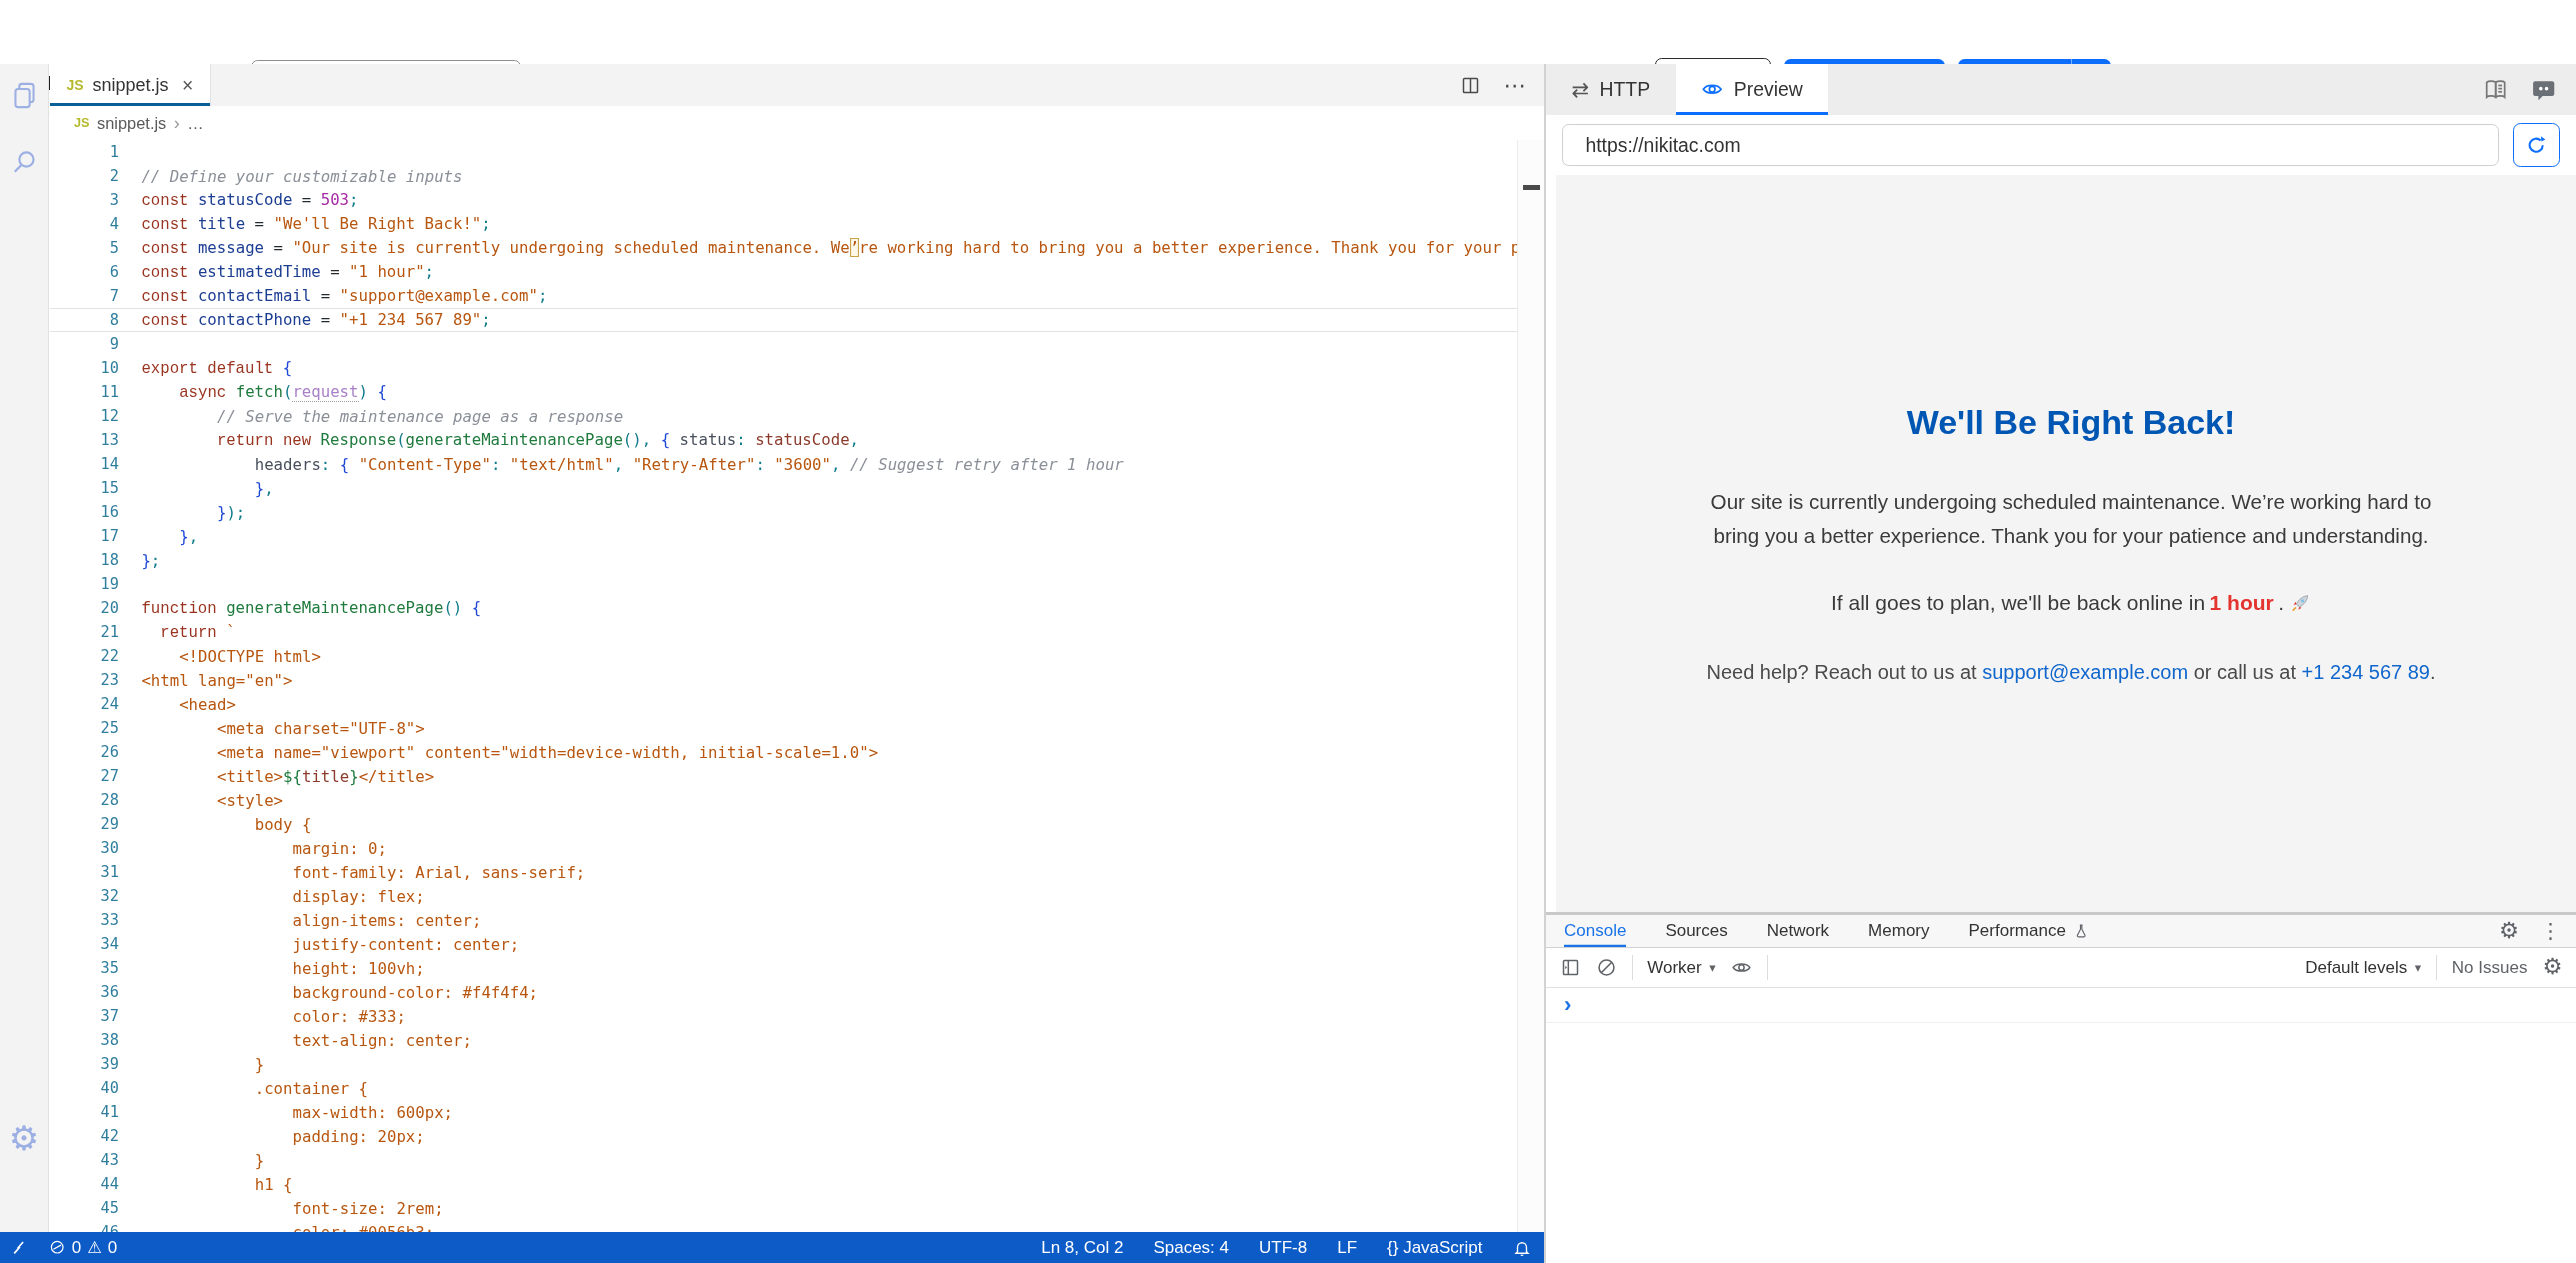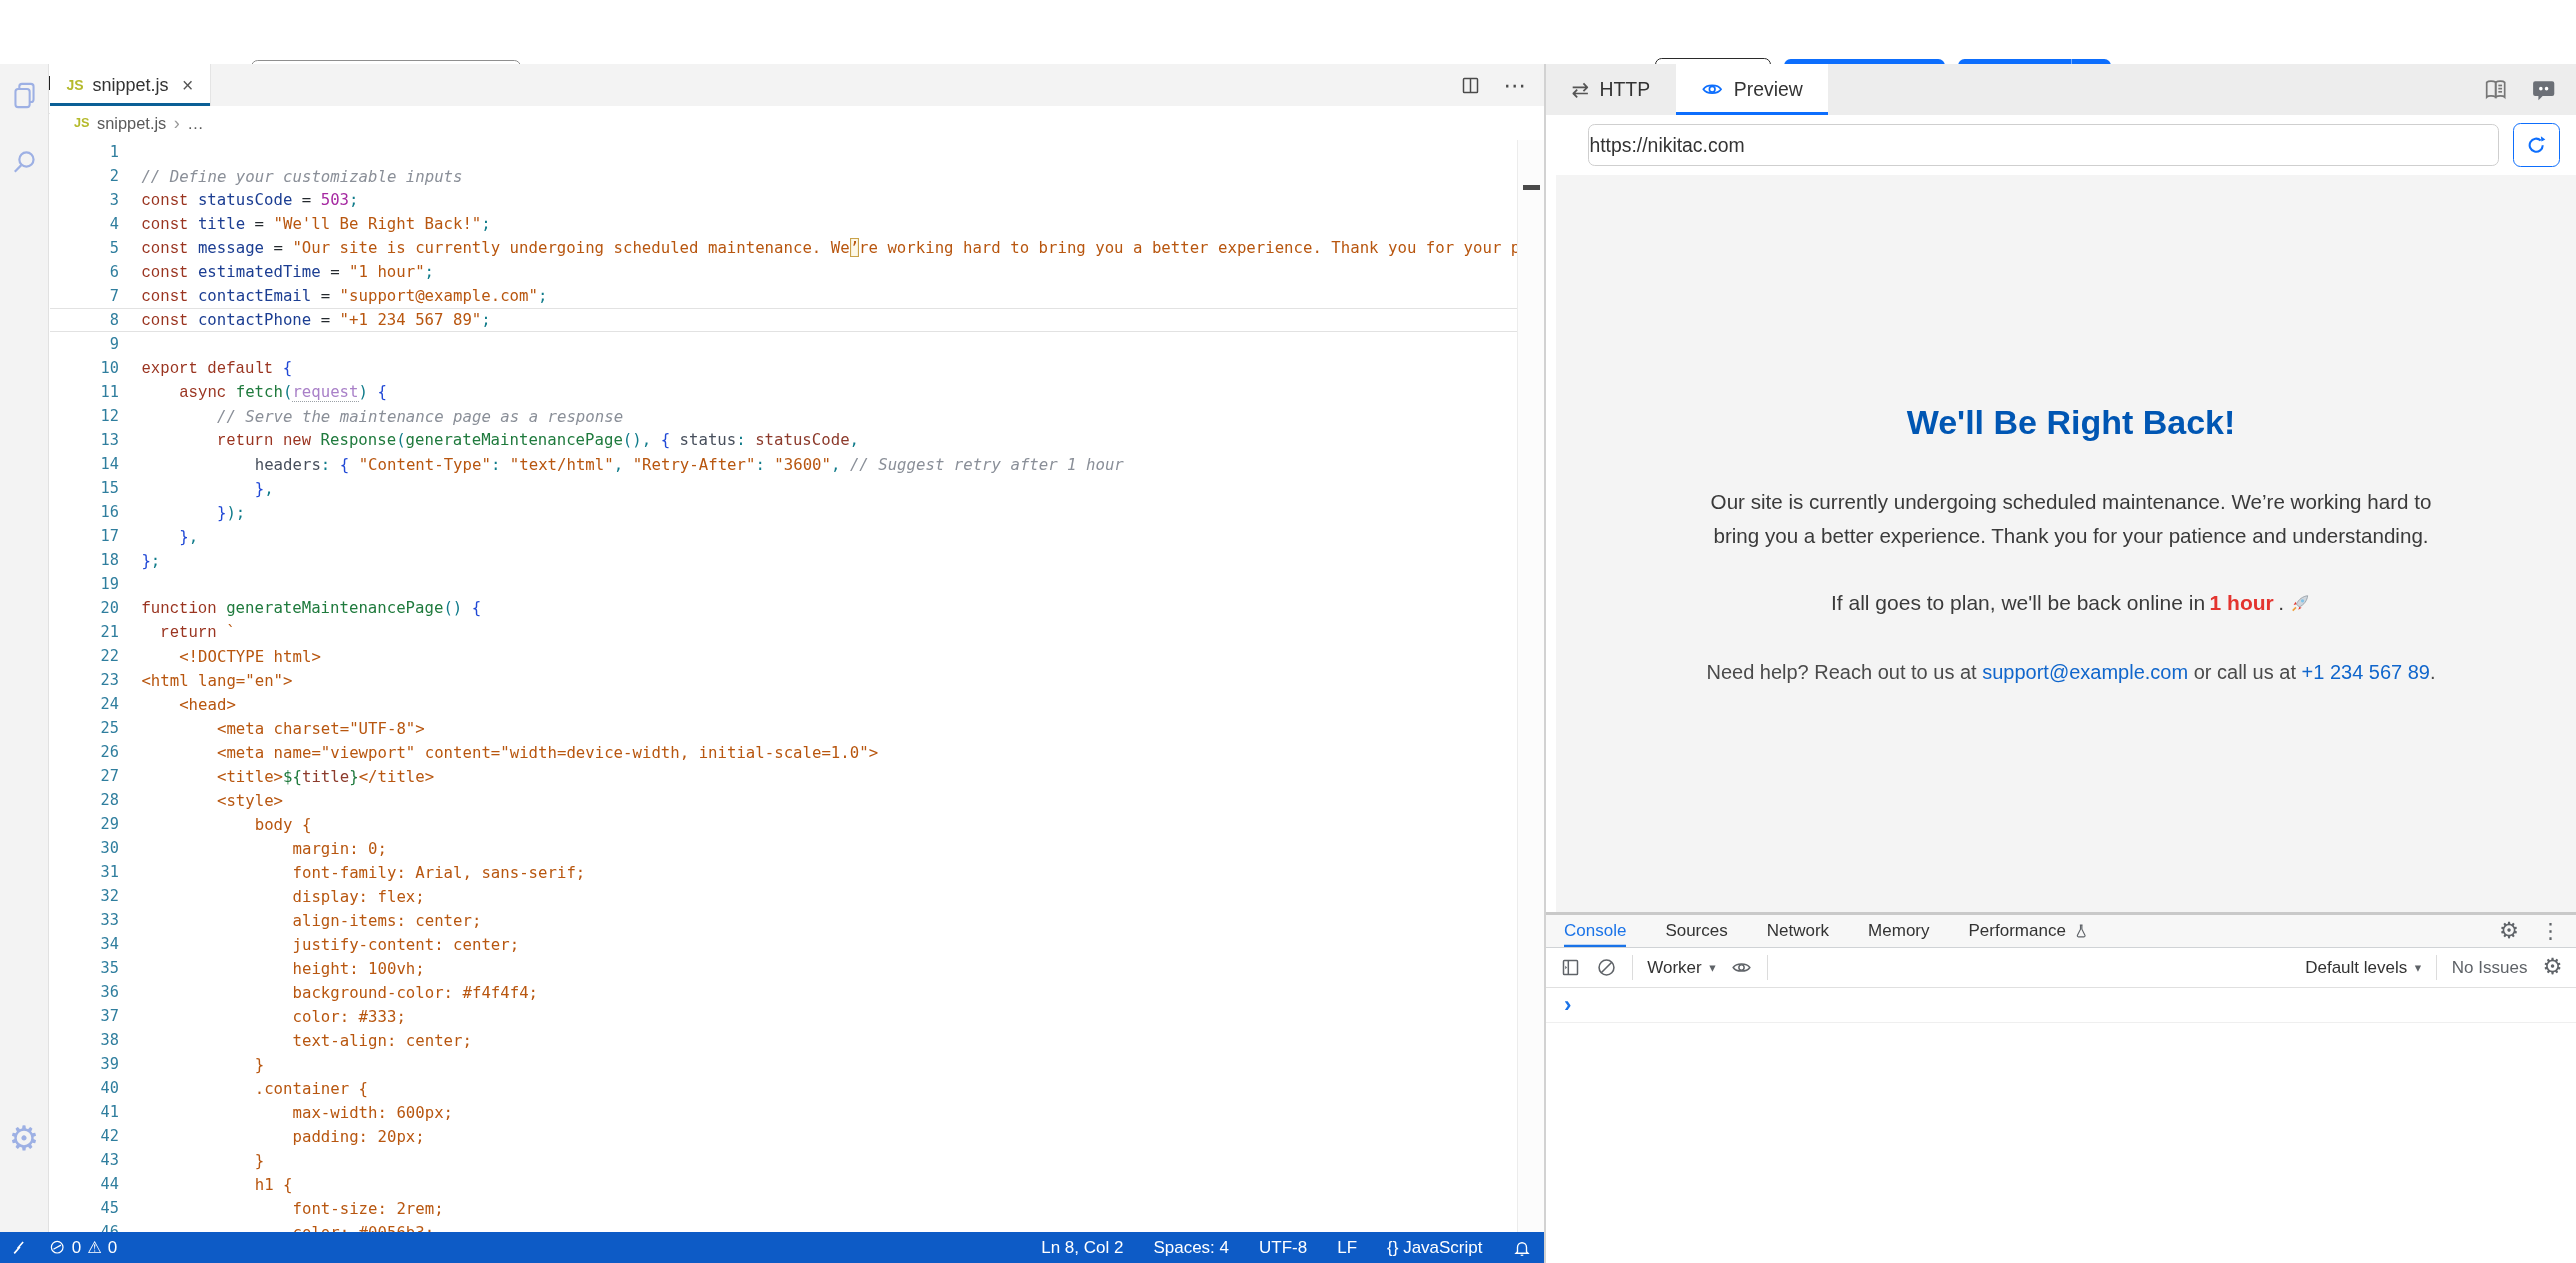--- a/index.html
+++ b/index.html
@@ -81,21 +81,21 @@
   
   .right-pane{left:1546px;top:64px;width:1030px;height:1200px;background:#fff;}
   .rp-tabs{left:0;top:0;width:100%;height:51px;background:#ededed;border-bottom:0.7px solid #dadada;
            display:flex;align-items:stretch;}
   .rp-tab{display:flex;align-items:center;gap:10.5px;padding:0 25.4px;font-size:19.4px;color:#333;cursor:pointer;}
   .rp-tab.active{background:#fff;box-shadow:inset 0 -3px 0 #0d6efd;}
   .rp-tab-icons{margin-left:auto;display:flex;align-items:center;gap:22.4px;padding-right:19.4px;}
   .rp-url{left:0;top:51px;width:100%;height:60px;background:#fff;display:flex;align-items:center;
           padding:0 16.4px;box-sizing:border-box;gap:13.5px;}
   .url-input{flex:1;height:40px;border:1.1px solid #cfcfcf;border-radius:6.7px;font-size:19.4px;color:#333;
-             padding:0 0;outline:none;font-family:"Liberation Sans",sans-serif;margin-left:26px;}
+             padding:0 22px;outline:none;font-family:"Liberation Sans",sans-serif;}
   .refresh-btn{width:45px;height:42px;border:1.9px solid #0d6efd;border-radius:7.5px;background:#fff;
                display:flex;align-items:center;justify-content:center;cursor:pointer;}
 
   .rp-preview{left:10px;top:111px;width:100%;height:737px;background:#f4f4f4;display:flex;
               flex-direction:column;align-items:center;justify-content:center;text-align:center;}
   .pv-heading{font-size:34px;font-weight:bold;color:#0056b3;margin:0 0 43px 0;}
   .pv-message{font-size:20.6px;color:#3a3a3a;max-width:759px;line-height:1.62;margin:0 0 39px 0;}
   .pv-eta{font-size:21px;color:#3a3a3a;margin:0 0 46px 0;display:flex;align-items:center;gap:4.5px;}
   .pv-eta b{color:#e3342f;}
   .pv-help{font-size:20px;color:#4a4a4a;margin:0;}

